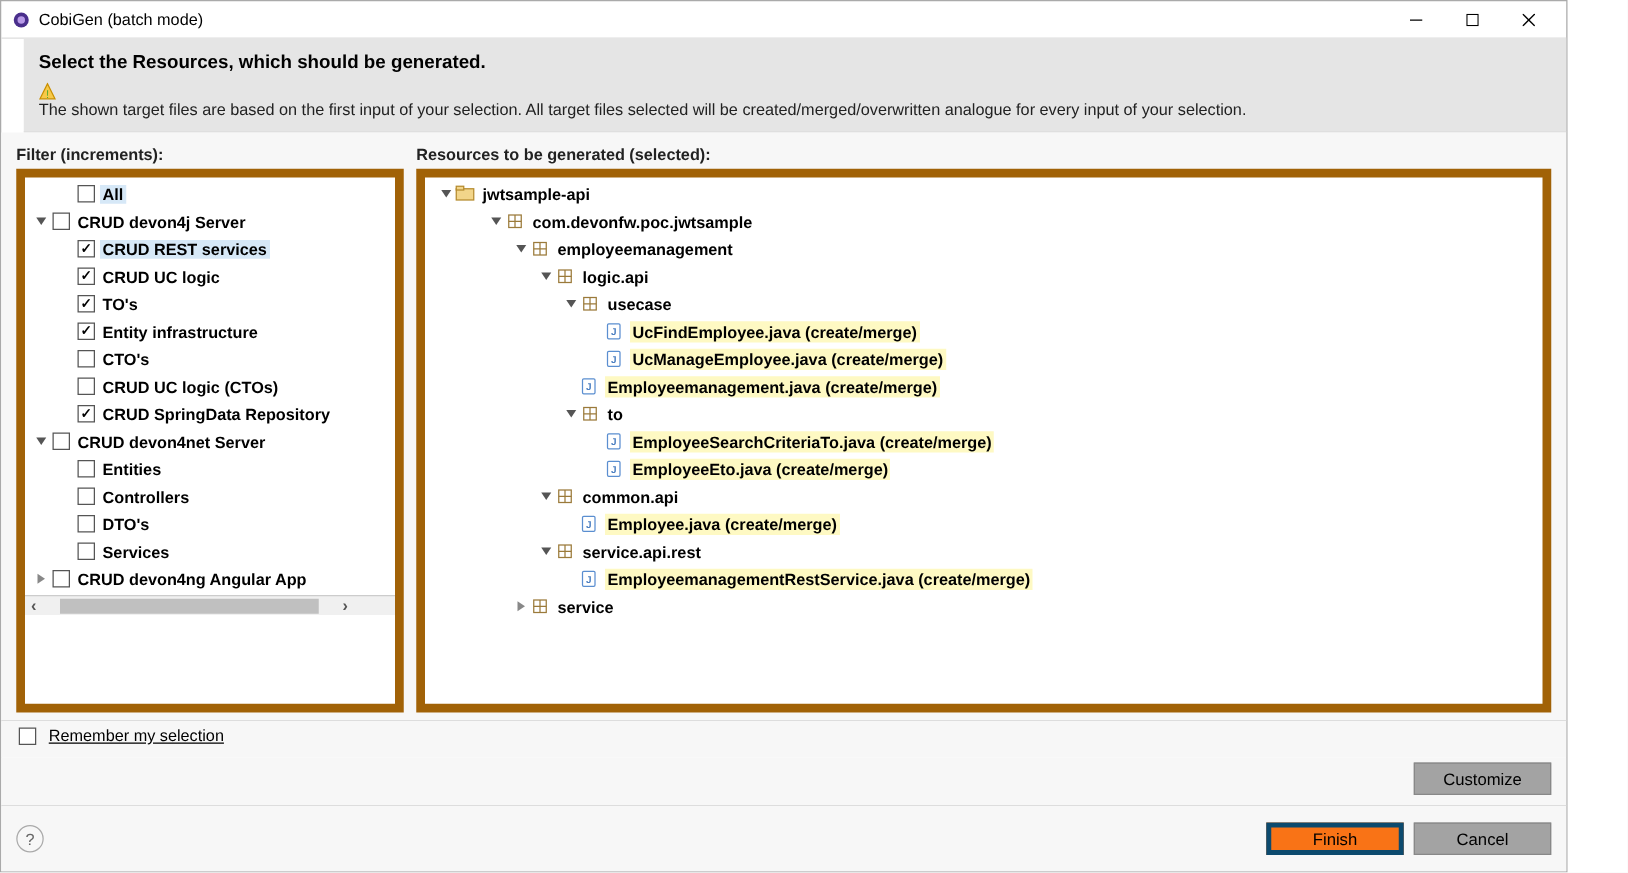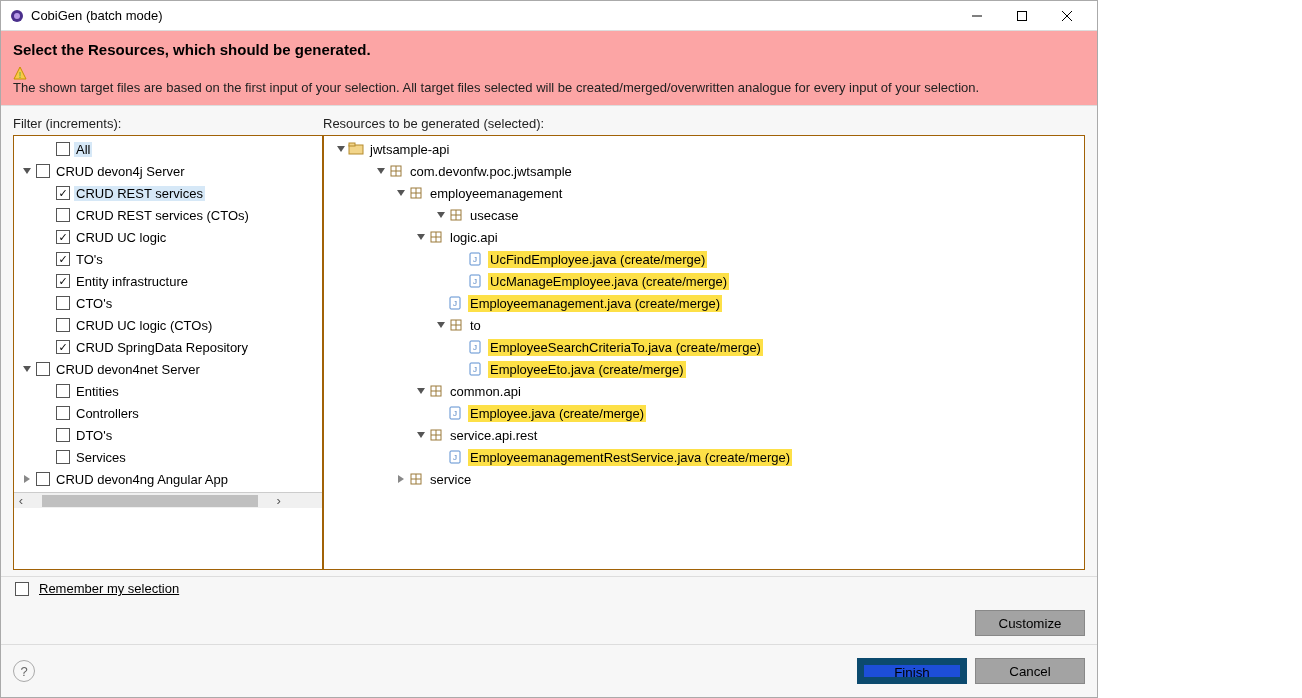--- a/index.html
+++ b/index.html
@@ -4,74 +4,74 @@
 <style>
   * { box-sizing: border-box; }
   body {
     margin: 0;
     font-family: "Segoe UI", Tahoma, sans-serif;
     font-size: 13px;
     background: #fff;
     color: #000;
     overflow: hidden;
   }
-  .window { width: 1098px; height: 698px; display: flex; flex-direction: column; border: 1px solid #aaa; }
+  .window { width: 1254px; height: 698px; display: flex; flex-direction: column; border: 1px solid #aaa; }
   .titlebar {
     height: 30px; display: flex; align-items: center; padding: 0 8px;
     border-bottom: 1px solid #ddd;
   }
   .titlebar .icon { margin-right: 6px; }
   .titlebar .title { flex: 1; }
   .winbtns { display: flex; gap: 0; margin-left: auto; }
   .winbtn { width: 45px; height: 30px; display:flex; align-items:center; justify-content:center; cursor:pointer; }
   .header {
-    padding: 8px 12px 10px; border-bottom: 1px solid #ddd; background:#fca5a5;
+    padding: 8px 12px 10px; border-bottom: 1px solid #ddd; background:#e5e5e5;margin-left:18px;
   }
   .header h1 { font-size: 15px; font-weight: bold; margin: 2px 0 8px; }
   .warn-line { display:flex; align-items:center; gap:6px; }
   .warn-icon {
     width:14px; height:14px; display:inline-flex; align-items:center; justify-content:center;
   }
   .subtext { color:#222; }
   .body {
-    flex:1; display:flex; gap:0; padding: 10px 12px 6px; background:#f7f7f7;
-    border-bottom:1px solid #ddd; min-height:0;
+    flex:1; display:flex; gap:10px; padding: 10px 12px 6px; background:#f7f7f7;
+    border-bottom:1px solid #ddd; min-height:0;font-weight:bold;
   }
   .panel { display:flex; flex-direction:column; min-height:0; }
   .panel-left { width: 310px; }
   .panel-right { flex:1; }
   .panel-label { margin-bottom: 4px; color:#222; }
   .listbox {
-    flex:1; border:1px solid #a16207; background:#fff; overflow:auto; position:relative;
+    flex:1; border:7px solid #a16207; background:#fff; overflow:auto; position:relative;
   }
   .tree { padding: 2px 0 2px 0; }
   .row {
     display:flex; align-items:center; height:22px; padding:0 2px; white-space:nowrap;
   }
   .indent { display:inline-block; }
   .expander {
     width:14px; height:14px; display:inline-flex; align-items:center; justify-content:center; cursor:pointer; color:#555;
   }
   .chk {
     width:14px; height:14px; border:1px solid #555; display:inline-flex; align-items:center; justify-content:center; margin:0 4px 0 2px; cursor:pointer; background:#fff;
   }
   .chk.checked::after {
     content:"✓"; font-size:11px; line-height:1; color:#000;
   }
   .selected { background:#d6e8f7; }
   .row-label { padding: 0 2px; }
-  .highlight { background:#fde047; padding:1px 2px; }
+  .highlight { background:#fef9c3; padding:1px 2px; }
   .icn { width:16px; height:16px; display:inline-flex; align-items:center; justify-content:center; margin-right:4px; }
   .footer-opts { padding: 4px 12px 10px; background:#f7f7f7;text-decoration:underline; }
   .footer-opts .chkline { display:flex; align-items:center; gap:6px; }
   .customize-row { display:flex; justify-content:flex-end; padding: 4px 12px 8px; background:#f7f7f7; border-bottom:1px solid #ddd;}
   .btn {
     min-width: 110px; height: 26px; padding: 0 14px; border:1px solid #888; background:#a3a3a3; cursor:pointer;
   }
-  .btn.default { border:7px solid #0c4a6e; background:#1d4ed8; }
+  .btn.default { border:4px solid #0c4a6e; background:#f97316; }
   .dialog-footer {
     height: 52px; display:flex; align-items:center; padding: 0 12px; background:#f7f7f7;
   }
   .help { width:22px; height:22px; border:1px solid #aaa; border-radius:50%; display:flex; align-items:center; justify-content:center; color:#666; cursor:pointer; }
   .dialog-footer .spacer { flex:1; }
   .dialog-footer .btn { margin-left:8px; }
   .hscroll {
     position:sticky; bottom:0; left:0; right:0; height:16px; background:#f0f0f0; border-top:1px solid #ccc;
     display:flex; align-items:center;
   }
@@ -145,25 +145,20 @@
               <span class="chk"></span>
               <span class="row-label">CRUD devon4j Server</span>
             </div>
             <div class="row">
               <span class="indent" style="width:38px"></span>
               <span class="chk checked"></span>
               <span class="row-label selected">CRUD REST services</span>
             </div>
             <div class="row">
               <span class="indent" style="width:38px"></span>
-              <span class="chk"></span>
-              <span class="row-label">CRUD REST services (CTOs)</span>
-            </div>
-            <div class="row">
-              <span class="indent" style="width:38px"></span>
               <span class="chk checked"></span>
               <span class="row-label">CRUD UC logic</span>
             </div>
             <div class="row">
               <span class="indent" style="width:38px"></span>
               <span class="chk checked"></span>
               <span class="row-label">TO's</span>
             </div>
             <div class="row">
               <span class="indent" style="width:38px"></span>
@@ -278,50 +273,50 @@
               <span class="icn">
                 <svg width="16" height="16">
                   <rect x="3" y="3" width="10" height="10" fill="none" stroke="#9b7a3a"></rect>
                   <line x1="3" y1="8" x2="13" y2="8" stroke="#9b7a3a"></line>
                   <line x1="8" y1="3" x2="8" y2="13" stroke="#9b7a3a"></line>
                 </svg>
               </span>
               <span class="row-label">employeemanagement</span>
             </div>
             <div class="row">
+              <span class="indent" style="width:88px"></span>
+              <span class="expander">
+                <svg width="10" height="10">
+                  <polygon points="1,2 9,2 5,8" fill="#555"></polygon>
+                </svg>
+              </span>
+              <span class="icn">
+                <svg width="16" height="16">
+                  <rect x="3" y="3" width="10" height="10" fill="none" stroke="#9b7a3a"></rect>
+                  <line x1="3" y1="8" x2="13" y2="8" stroke="#9b7a3a"></line>
+                  <line x1="8" y1="3" x2="8" y2="13" stroke="#9b7a3a"></line>
+                </svg>
+              </span>
+              <span class="row-label">logic.api</span>
+            </div>
+            <div class="row">
               <span class="indent" style="width:108px"></span>
               <span class="expander">
                 <svg width="10" height="10">
                   <polygon points="1,2 9,2 5,8" fill="#555"></polygon>
                 </svg>
               </span>
               <span class="icn">
                 <svg width="16" height="16">
                   <rect x="3" y="3" width="10" height="10" fill="none" stroke="#9b7a3a"></rect>
                   <line x1="3" y1="8" x2="13" y2="8" stroke="#9b7a3a"></line>
                   <line x1="8" y1="3" x2="8" y2="13" stroke="#9b7a3a"></line>
                 </svg>
               </span>
               <span class="row-label">usecase</span>
-            </div>
-            <div class="row">
-              <span class="indent" style="width:88px"></span>
-              <span class="expander">
-                <svg width="10" height="10">
-                  <polygon points="1,2 9,2 5,8" fill="#555"></polygon>
-                </svg>
-              </span>
-              <span class="icn">
-                <svg width="16" height="16">
-                  <rect x="3" y="3" width="10" height="10" fill="none" stroke="#9b7a3a"></rect>
-                  <line x1="3" y1="8" x2="13" y2="8" stroke="#9b7a3a"></line>
-                  <line x1="8" y1="3" x2="8" y2="13" stroke="#9b7a3a"></line>
-                </svg>
-              </span>
-              <span class="row-label">logic.api</span>
             </div>
             <div class="row">
               <span class="indent" style="width:142px"></span>
               <span class="icn">
                 <svg width="16" height="16">
                   <rect x="2" y="2" width="10" height="12" rx="1" fill="#fff" stroke="#5a8ed0"></rect>
                   <text x="7" y="11" font-size="8" text-anchor="middle" fill="#4a7ec0">J</text>
                 </svg>
               </span>
               <span class="row-label highlight">UcFindEmployee.java (create/merge)</span>

